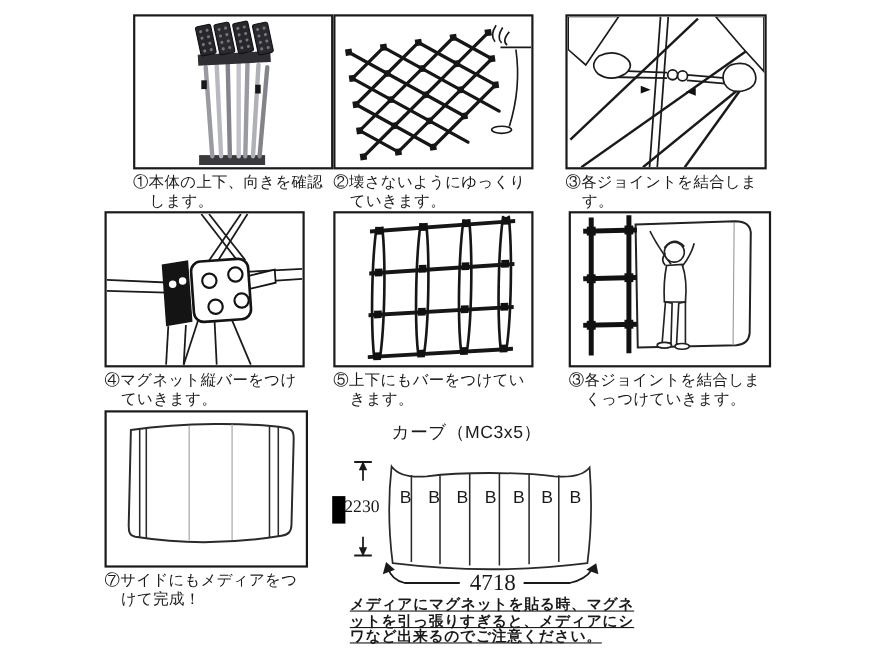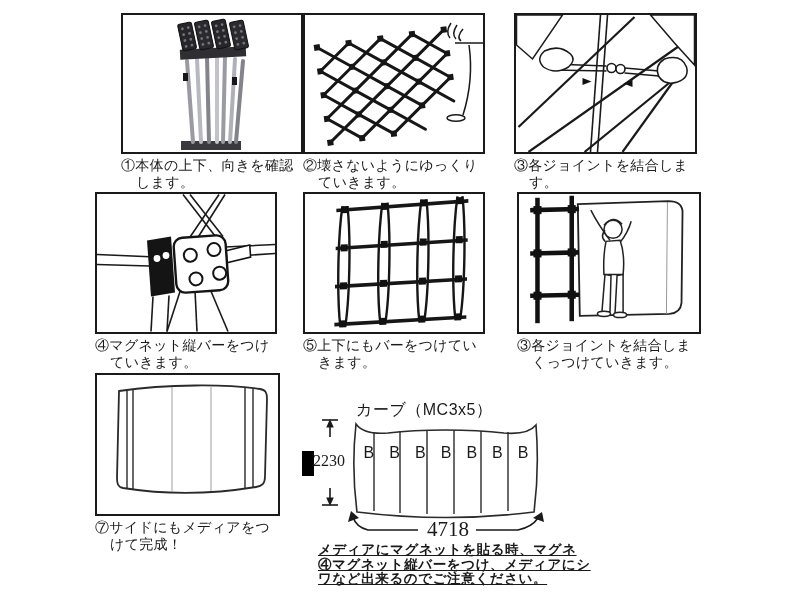--- a/index.html
+++ b/index.html
@@ -10,21 +10,21 @@
   }
   .step { position:absolute; }
   .frame {
     border:2px solid #1a1a1a; background:#fff; box-sizing:border-box;
     overflow:hidden;
   }
   .frame svg { display:block; width:100%; height:100%; }
   .cap { margin-top:3px; font-size:14px; line-height:17px; white-space:nowrap; letter-spacing:0.3px; }
   .cap .l2 { padding-left:15px; }
   .abs { position:absolute; }
-  #diagram-title { left:356px; top:400px; font-size:16px; letter-spacing:0.5px; }
+  #diagram-title { left:356px; top:383px; font-size:16px; letter-spacing:0.5px; }
   #dim-height { left:313px; top:452px; font-size:16px; font-family:"Liberation Serif", serif; }
   #dim-width  { left:419px; top:517px; width:58px; text-align:center; font-size:21px; font-family:"Liberation Serif", serif; }
   #banner-labels {
     left:356px; top:444px; width:180px; display:flex;
     font-size:16px;
   }
   #banner-labels span { flex:1; text-align:center; }
   #note { left:318px; top:543px; font-size:13.5px; font-weight:bold; line-height:14.5px; letter-spacing:0.6px; white-space:nowrap;text-decoration:underline; }
 </style>
 </head>
@@ -400,15 +400,15 @@
   <span>B</span>
   <span>B</span>
   <span>B</span>
   <span>B</span>
   <span>B</span>
   <span>B</span>
 </div>
 
 <div class="abs" id="note">
   <div>メディアにマグネットを貼る時、マグネ</div>
-  <div>④マグネット縦バーをつけ、メディアにシ</div>
+  <div>ットを引っ張りすぎると、メディアにシ</div>
   <div>ワなど出来るのでご注意ください。</div>
 </div>
 
 </body></html>

